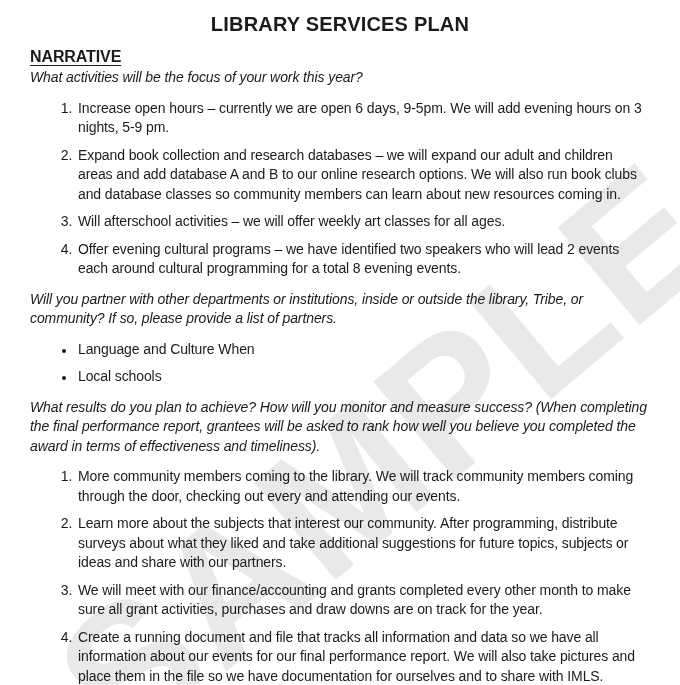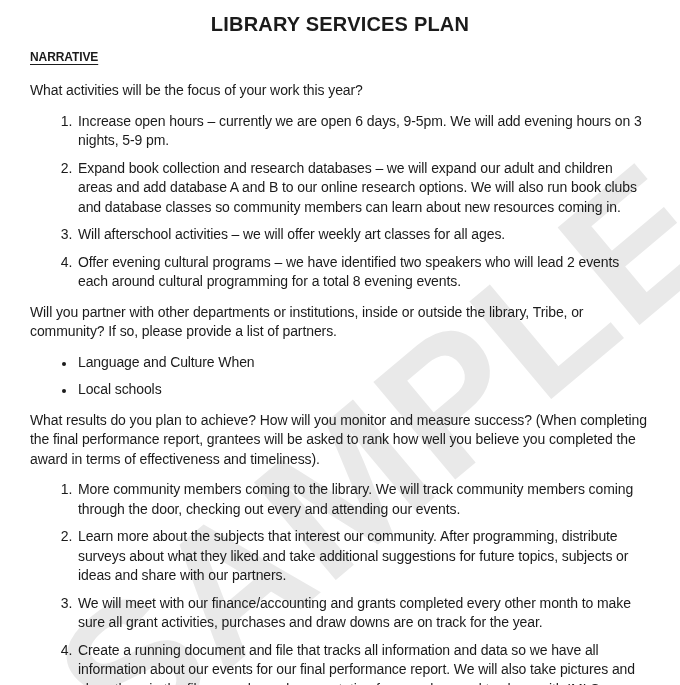--- a/index.html
+++ b/index.html
@@ -40,31 +40,32 @@
   }
   .doc-title {
     margin: 0 0 13px 0;
     text-align: center;
     font-size: 20px;
     font-weight: 700;
     letter-spacing: 0.2px;
     line-height: 20px;
   }
   .section-heading {
-    margin: 0 0 14px 0;
-    font-size: 12px;
+    margin: 0 0 1px 0;
+    font-size: 16px;
     font-weight: 700;
     text-decoration: underline;
     text-underline-offset: 3px;
     line-height: 20px;
   }
   p {
     margin: 0 0 11px 0;
   }
   .question {
+    font-style: italic;
   }
   ol, ul {
     margin: 0 0 11px 0;
     padding: 0 0 0 38px;
   }
   li {
     margin: 8px;
     padding-left: 2px;
   }
   ul li::marker {

